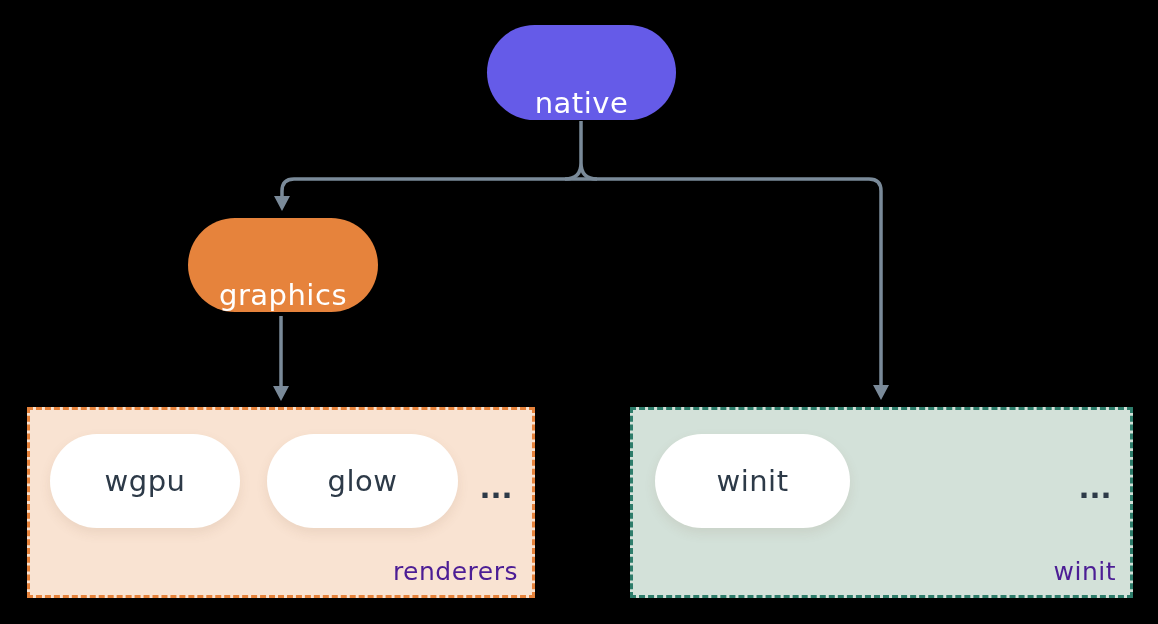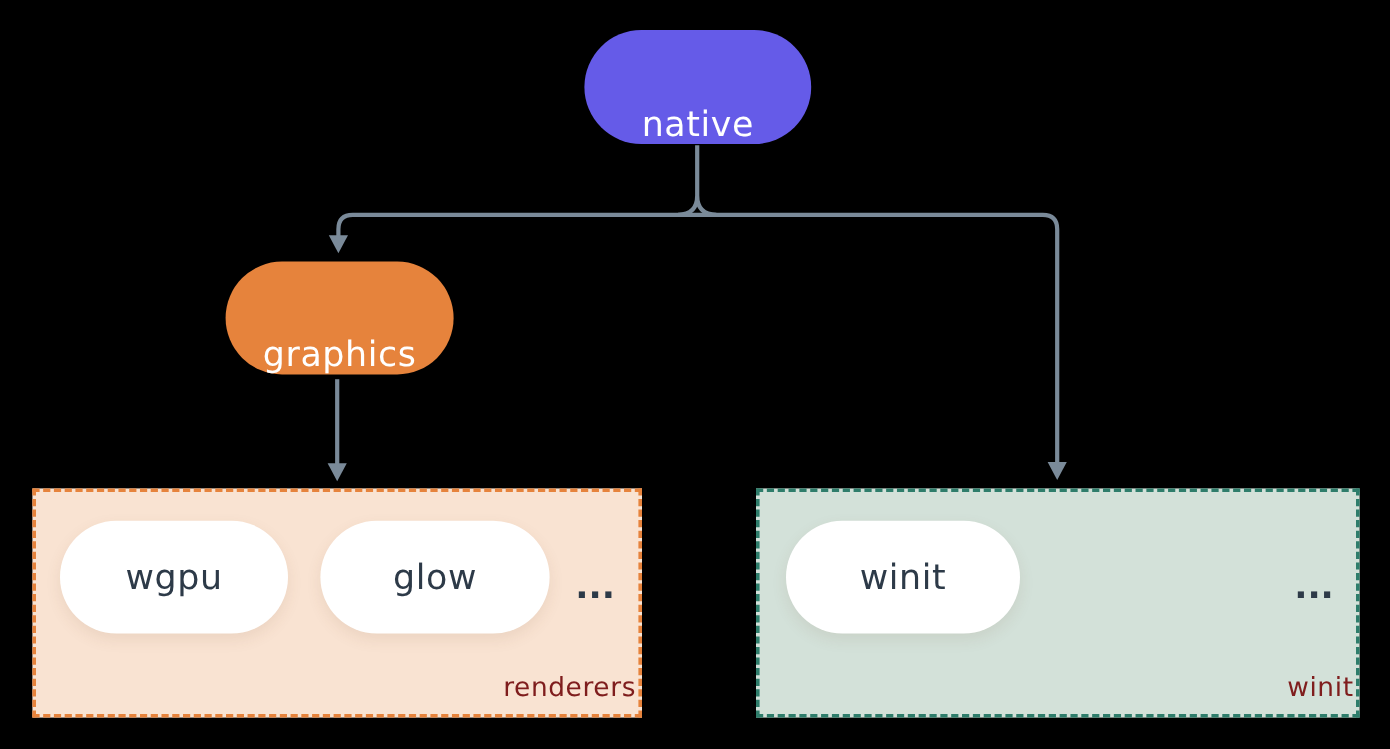--- a/index.html
+++ b/index.html
@@ -88,24 +88,24 @@
     color: #2D3A48;
     font-size: 29px;
     font-weight: bold;
     padding-top: 14px;
     box-sizing: border-box;
   }
   .group-renderers .ellipsis { left: 438px; }
   .group-shells .ellipsis { left: 434px; }
   .group-label {
     position: absolute;
-    right: 2px;
+    right: 14px;
     bottom: 9px;
-    color: #7f1d1d;
-    font-size: 22px;
+    color: #4c1d95;
+    font-size: 25px;
     letter-spacing: 0.5px;
   }
 </style>
 </head>
 <body>
 
 <div class="canvas">
 
   <svg class="connector-svg" viewBox="0 0 1158 624" xmlns="http://www.w3.org/2000/svg">
 

